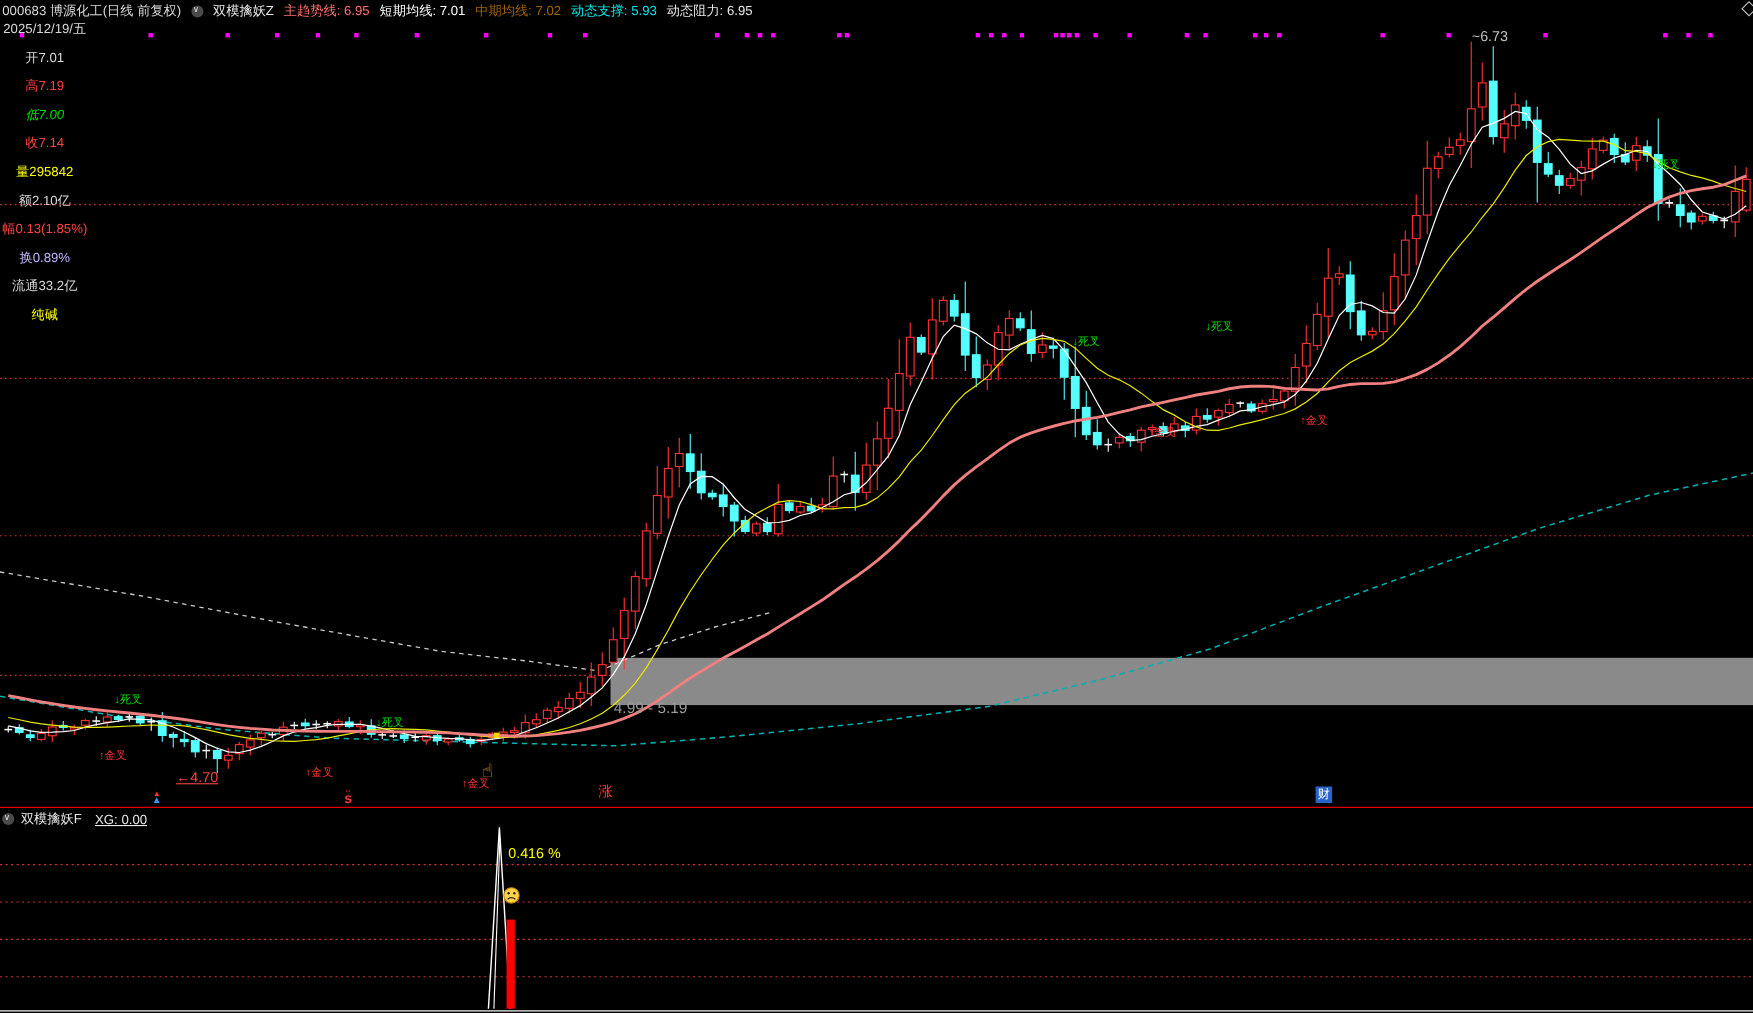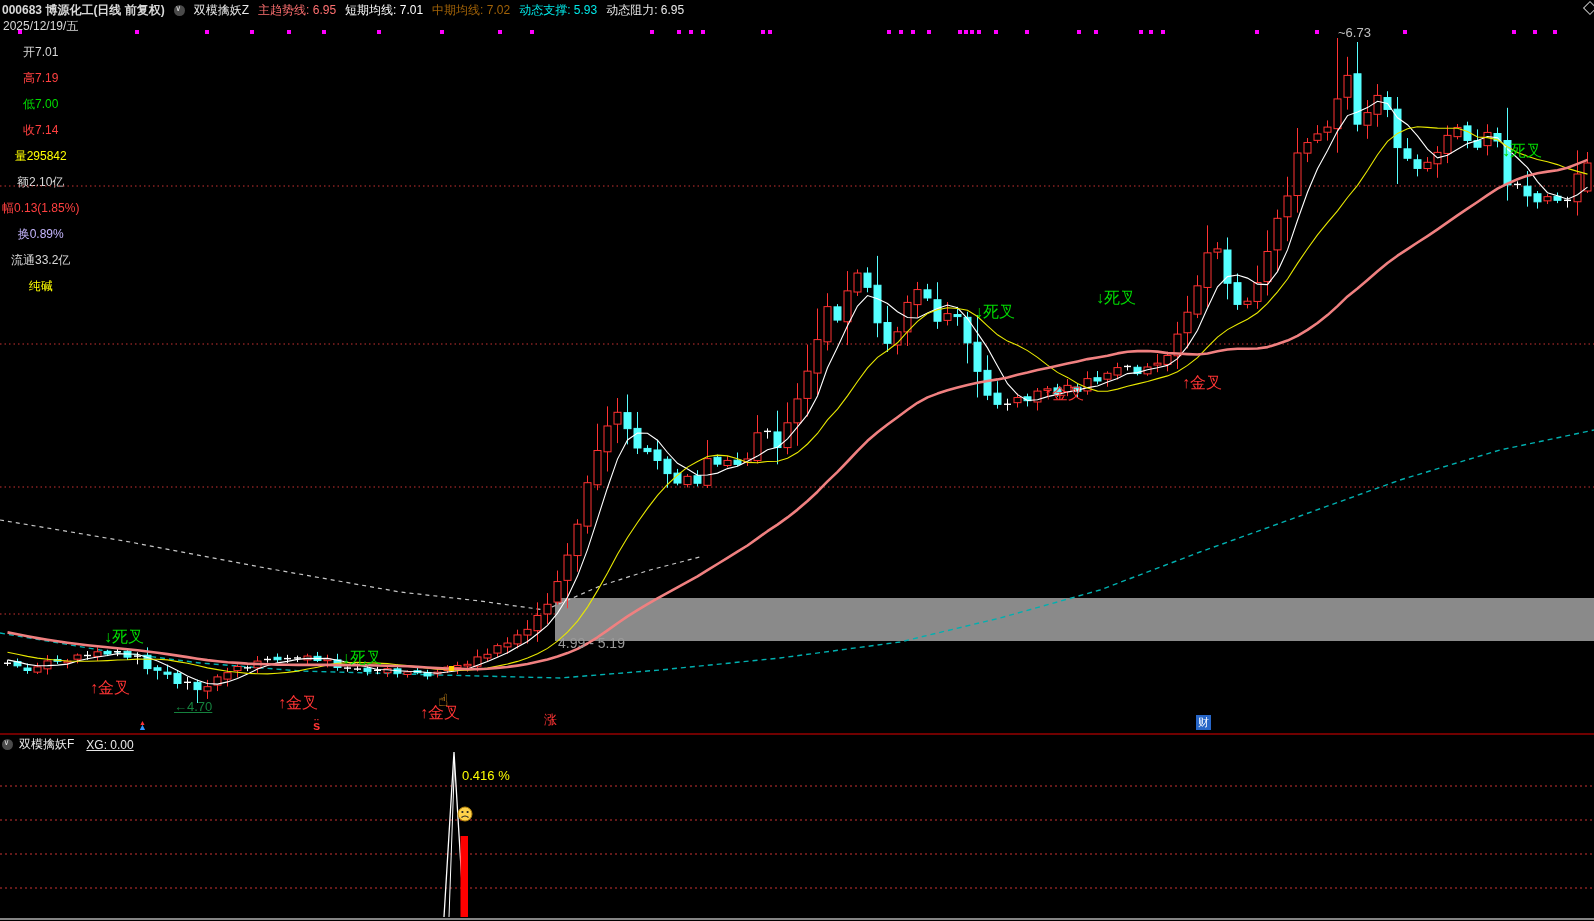--- a/index.html
+++ b/index.html
@@ -8,46 +8,46 @@
   .hline{position:absolute;left:2px;display:flex;gap:9px;align-items:center;
          font-size:12px;white-space:nowrap;}
   #hline1{top:2px;}
   #hline2{top:18px;flex-direction:column;}
   .chev-icon{display:inline-block;width:11px;height:11px;border-radius:50%;
              background:#4a4a4a;position:relative;flex:0 0 auto;}
   .chev-icon::after{content:"∨";position:absolute;left:1.5px;top:-1px;font-size:8px;color:#ddd;}
   .sig-dot{position:absolute;width:4px;height:4px;background:#ff00ff;}
   #chart-svg{position:absolute;left:0;top:0;}
   #overlay{position:absolute;left:0;top:0;width:100%;height:100%;pointer-events:none;}
-  .lbl{position:absolute;font-size:16px;line-height:13px;white-space:nowrap;}
+  .lbl{position:absolute;font-size:10px;line-height:13px;white-space:nowrap;}
   #subpanel-header{position:absolute;left:2px;top:736px;display:flex;gap:6px;align-items:center;
                    font-size:12px;color:#e8e8e8;}
   #subpanel-header .xg{margin-left:6px;text-decoration:underline;}
   #corner-diamond{position:absolute;left:1585px;top:3px;width:8px;height:8px;
                   border:1px solid #c8c8c8;transform:rotate(45deg);background:#000;}
 </style>
 </head>
 <body>
 
 <div id="root">
   <div class="hline" id="hline1">
-      <span style="color: rgb(216, 216, 216); font-weight: bold;">000683 博源化工(日线 前复权)</span>
+      <span style="color: rgb(216, 216, 216);">000683 博源化工(日线 前复权)</span>
       <span class="chev-icon"></span>
       <span style="color: rgb(232, 232, 232);">双模擒妖Z</span>
       <span style="color: rgb(255, 112, 112);">主趋势线: 6.95</span>
       <span style="color: rgb(255, 255, 255);">短期均线: 7.01</span>
       <span style="color: #a16207;">中期均线: 7.02</span>
       <span style="color: rgb(0, 232, 232);">动态支撑: 5.93</span>
       <span style="color: rgb(232, 232, 232);">动态阻力: 6.95</span>
     </div>
   <div class="hline" id="hline2">
       <span style="color: rgb(216, 216, 216);">2025/12/19/五</span>
       <span style="color: rgb(216, 216, 216);">开7.01</span>
       <span style="color: rgb(255, 64, 64);">高7.19</span>
-      <span style="color: rgb(0, 221, 0);">低7.00</span>
+      <span style="color: rgb(0, 221, 0); font-style: italic;">低7.00</span>
       <span style="color: rgb(255, 64, 64);">收7.14</span>
       <span style="color: rgb(255, 255, 0);">量295842</span>
       <span style="color: rgb(216, 216, 216);">额2.10亿</span>
       <span style="color: rgb(255, 64, 64);">幅0.13(1.85%)</span>
       <span style="color: #c4b5fd;">换0.89%</span>
       <span style="color: rgb(216, 216, 216);">流通33.2亿</span>
       <span style="color: rgb(255, 255, 0);">纯碱</span>
     </div>
   <div id="dots-row">
       <div class="sig-dot" style="position: absolute; left: 18px; top: 30px;"></div>
@@ -760,21 +760,21 @@
       <div class="lbl" style="left: 342px; top: 651px; color: rgb(0, 221, 0);">↓死叉</div>
       <div class="lbl" style="left: 975px; top: 305px; color: rgb(0, 221, 0);">↓死叉</div>
       <div class="lbl" style="left: 1096px; top: 291px; color: rgb(0, 221, 0);">↓死叉</div>
       <div class="lbl" style="left: 1502px; top: 144px; color: rgb(0, 221, 0);">↓死叉</div>
       <div class="lbl" style="left: 90px; top: 681px; color: rgb(255, 52, 52);">↑金叉</div>
       <div class="lbl" style="left: 278px; top: 696px; color: rgb(255, 52, 52);">↑金叉</div>
       <div class="lbl" style="left: 1044px; top: 387px; color: rgb(255, 52, 52);">↑金叉</div>
       <div class="lbl" style="left: 1182px; top: 376px; color: rgb(255, 52, 52);">↑金叉</div>
       <div class="lbl" style="left: 420px; top: 706px; color: rgb(255, 52, 52);">↑金叉</div>
       <div class="lbl" style="left: 1338px; top: 26px; color: rgb(192, 192, 192); font-size: 13px;">~6.73</div>
-      <div class="lbl" style="left: 174px; top: 700px; color: #15803d; font-size: 13px; text-decoration: underline;">←4.70</div>
+      <div class="lbl" style="left: 160px; top: 700px; color: #ef4444; font-size: 13px; text-decoration: underline;">←4.70</div>
       <div class="lbl" style="left: 558px; top: 637px; color: rgb(154, 154, 154); font-size: 14px;">4.99 - 5.19</div>
       <div class="lbl" style="left: 139px; top: 716px; color: rgb(255, 52, 52); font-size: 7px;">▲</div>
       <div class="lbl" style="left: 138px; top: 721px; color: rgb(51, 153, 255); font-size: 9px;">▲</div>
       <div class="lbl" style="left: 314px; top: 713px; color: rgb(255, 52, 52); font-size: 8px; font-weight: bold;">··</div>
       <div class="lbl" style="left: 313px; top: 719px; color: rgb(255, 52, 52); font-size: 13px; font-weight: bold;">s</div>
       <div class="lbl" style="left: 544px; top: 713px; color: rgb(255, 52, 52); font-size: 13px;">涨</div>
       <div class="lbl" style="left: 1196px; top: 715px; color: rgb(255, 255, 255); font-size: 11px; background: rgb(39, 102, 200); width: 15px; height: 15px; text-align: center; line-height: 15px;">财</div>
       <div class="lbl" style="left: 438px; top: 694px; color: rgb(255, 170, 34); font-size: 17px;">☝</div>
       <div class="lbl" style="left: 449px; top: 666px; width: 5px; height: 5px; background: rgb(255, 210, 0);"></div>
       <div class="lbl" style="left: 462px; top: 769px; color: rgb(255, 255, 0); font-size: 13px;">0.416 %</div>

